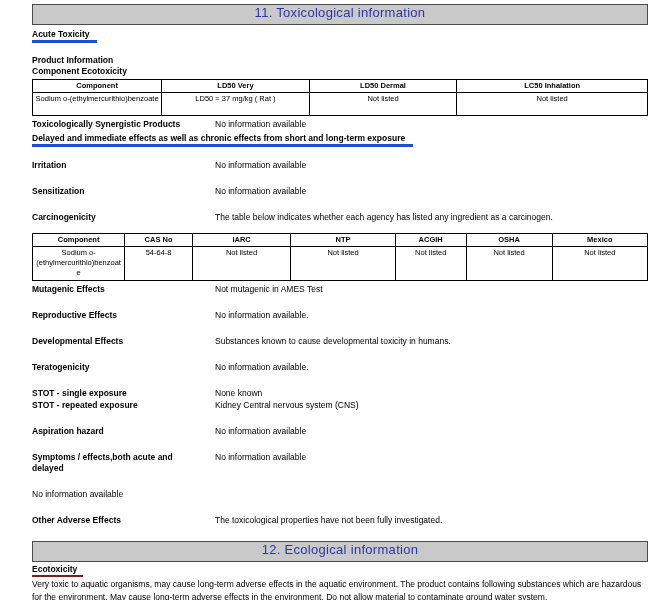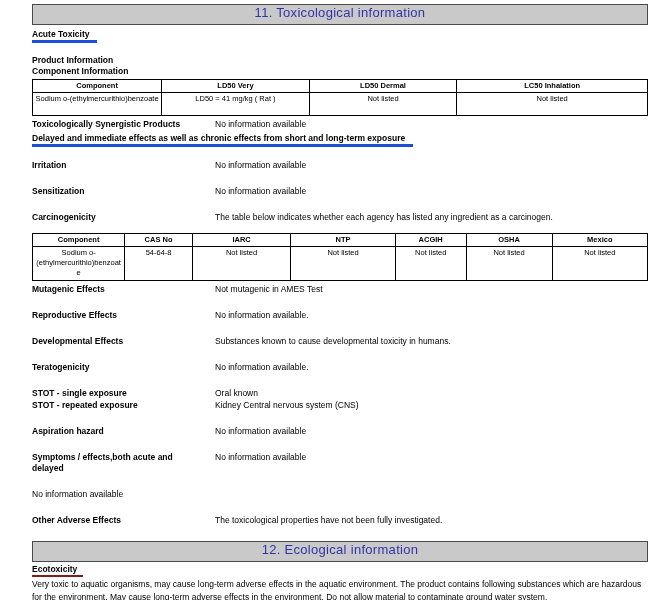--- a/index.html
+++ b/index.html
@@ -54,39 +54,39 @@
 
   <div class="section-banner banner-1">
     <span>11. Toxicological information</span>
   </div>
 
   <div class="acute">
     <span class="h-underline">Acute Toxicity</span>
   </div>
 
   <div class="bold-line">Product Information</div>
-  <div class="bold-line comp-info">Component Information</div>
+  <div class="bold-line comp-info">Component Ecotoxicity</div>
 
   <table class="tbl-1">
     <colgroup>
       <col style="width:21%">
         <col style="width:24%">
         <col style="width:24%">
         <col style="width:31%">
     </colgroup>
     <tbody>
         <tr>
       <th>Component</th>
       <th>LD50 Very</th>
       <th>LD50 Dermal</th>
       <th>LC50 Inhalation</th>
     </tr>
     <tr>
       <td>Sodium o-(ethylmercurithio)benzoate</td>
-      <td>LD50 = 41 mg/kg ( Rat )</td>
+      <td>LD50 = 37 mg/kg ( Rat )</td>
       <td>Not listed</td>
       <td>Not listed</td>
     </tr>
   </tbody>
     </table>
 
   <div class="field tight">
     <div class="label">Toxicologically Synergistic Products</div>
     <div class="value">No information available</div>
   </div>
@@ -157,21 +157,21 @@
     <div class="value">Substances known to cause developmental toxicity in humans.</div>
   </div>
 
   <div class="field">
     <div class="label">Teratogenicity</div>
     <div class="value">No information available.</div>
   </div>
 
   <div class="field stot-a">
     <div class="label">STOT - single exposure</div>
-    <div class="value">Oral known</div>
+    <div class="value">None known</div>
   </div>
 
   <div class="field">
     <div class="label">STOT - repeated exposure</div>
     <div class="value">Kidney Central nervous system (CNS)</div>
   </div>
 
   <div class="field">
     <div class="label">Aspiration hazard</div>
     <div class="value">No information available</div>

